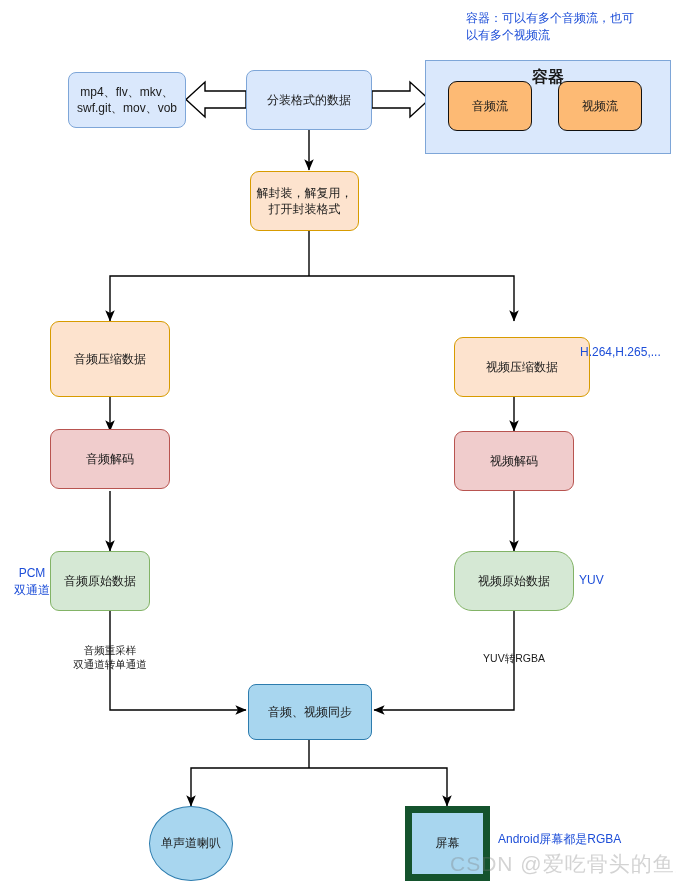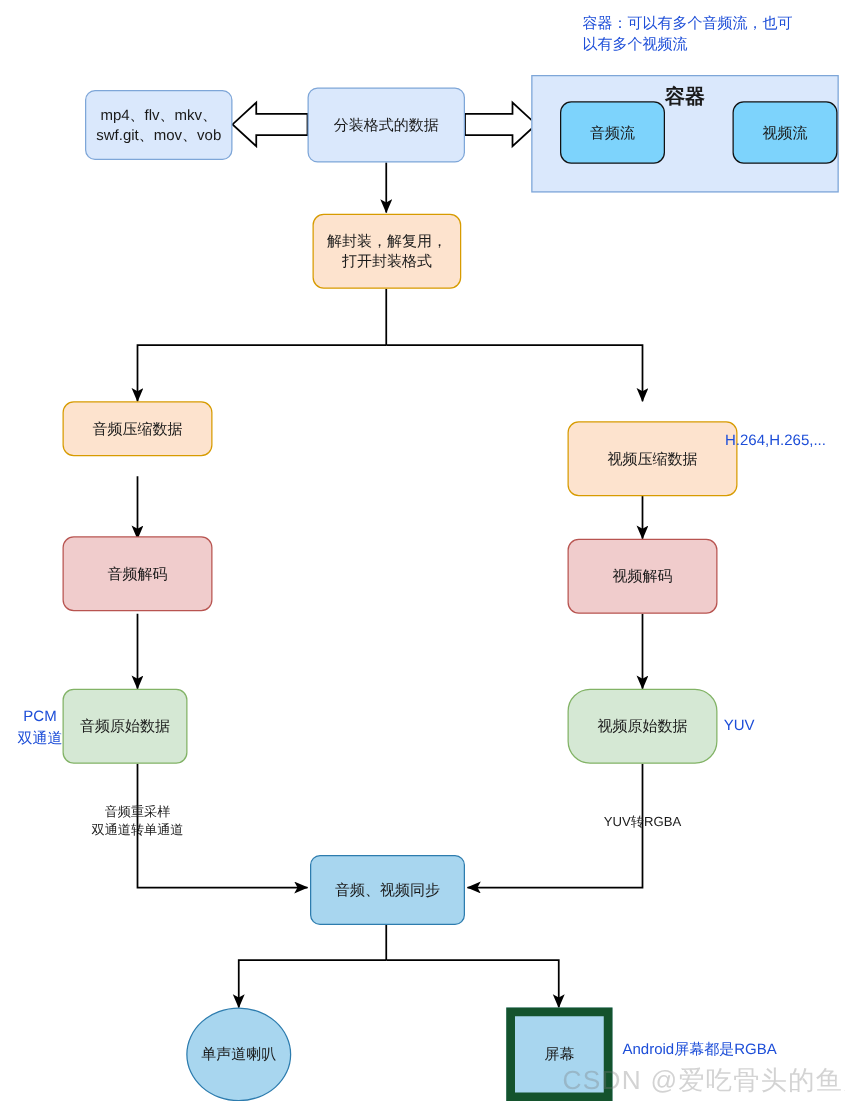--- a/index.html
+++ b/index.html
@@ -58,21 +58,21 @@
     background:#f0cccc;
     border:1px solid #b85450;
     border-radius:9px;
   }
   .n-green{
     background:#d5e8d4;
     border:1px solid #82b366;
     border-radius:9px;
   }
   .n-white{
-    background:#7dd3fc;
+    background:#fdba74;
     border:1px solid #111111;
     border-radius:9px;
   }
   .group-box{
     position:absolute;
     box-sizing:border-box;
     background:#dae8fc;
     border:1px solid #7ea6d8;
   }
   .group-title{
@@ -157,26 +157,26 @@
 
   <div class="node n-blue-light" style="left:68px;top:72px;width:118px;height:56px;">mp4、flv、mkv、
 swf.git、mov、vob</div>
 
   <div class="node n-blue-light" style="left:246px;top:70px;width:126px;height:60px;">分装格式的数据</div>
 
   <div class="group-box" style="left:425px;top:60px;width:246px;height:94px;">
     <div class="group-title">容器</div>
   </div>
   <div class="node n-white" style="left:448px;top:81px;width:84px;height:50px;">音频流</div>
-  <div class="node n-white" style="left:558px;top:81px;width:84px;height:50px;margin-left:28px;">视频流</div>
-
-  <div class="node n-orange" style="left:250px;top:171px;width:119px;height:60px;">解封装，解复用，
+  <div class="node n-white" style="left:558px;top:81px;width:84px;height:50px;">视频流</div>
+
+  <div class="node n-orange" style="left:250px;top:171px;width:109px;height:60px;">解封装，解复用，
 打开封装格式</div>
 
-  <div class="node n-orange" style="left:50px;top:321px;width:120px;height:44px;">音频压缩数据</div>
+  <div class="node n-orange" style="left:50px;top:321px;width:120px;height:76px;">音频压缩数据</div>
 
   <div class="node n-orange" style="left:454px;top:321px;width:136px;height:60px;margin-top:16px;">视频压缩数据</div>
   <div class="note" style="left:580px;top:344px;width:96px;">H.264,H.265,...</div>
 
   <div class="node n-red" style="left:50px;top:429px;width:120px;height:60px;">音频解码</div>
 
   <div class="node n-red" style="left:454px;top:431px;width:120px;height:60px;">视频解码</div>
 
   <div class="node n-green" style="left:50px;top:551px;width:100px;height:60px;">音频原始数据</div>
   <div class="note" style="left:8px;top:565px;width:48px;text-align:center;">PCM

